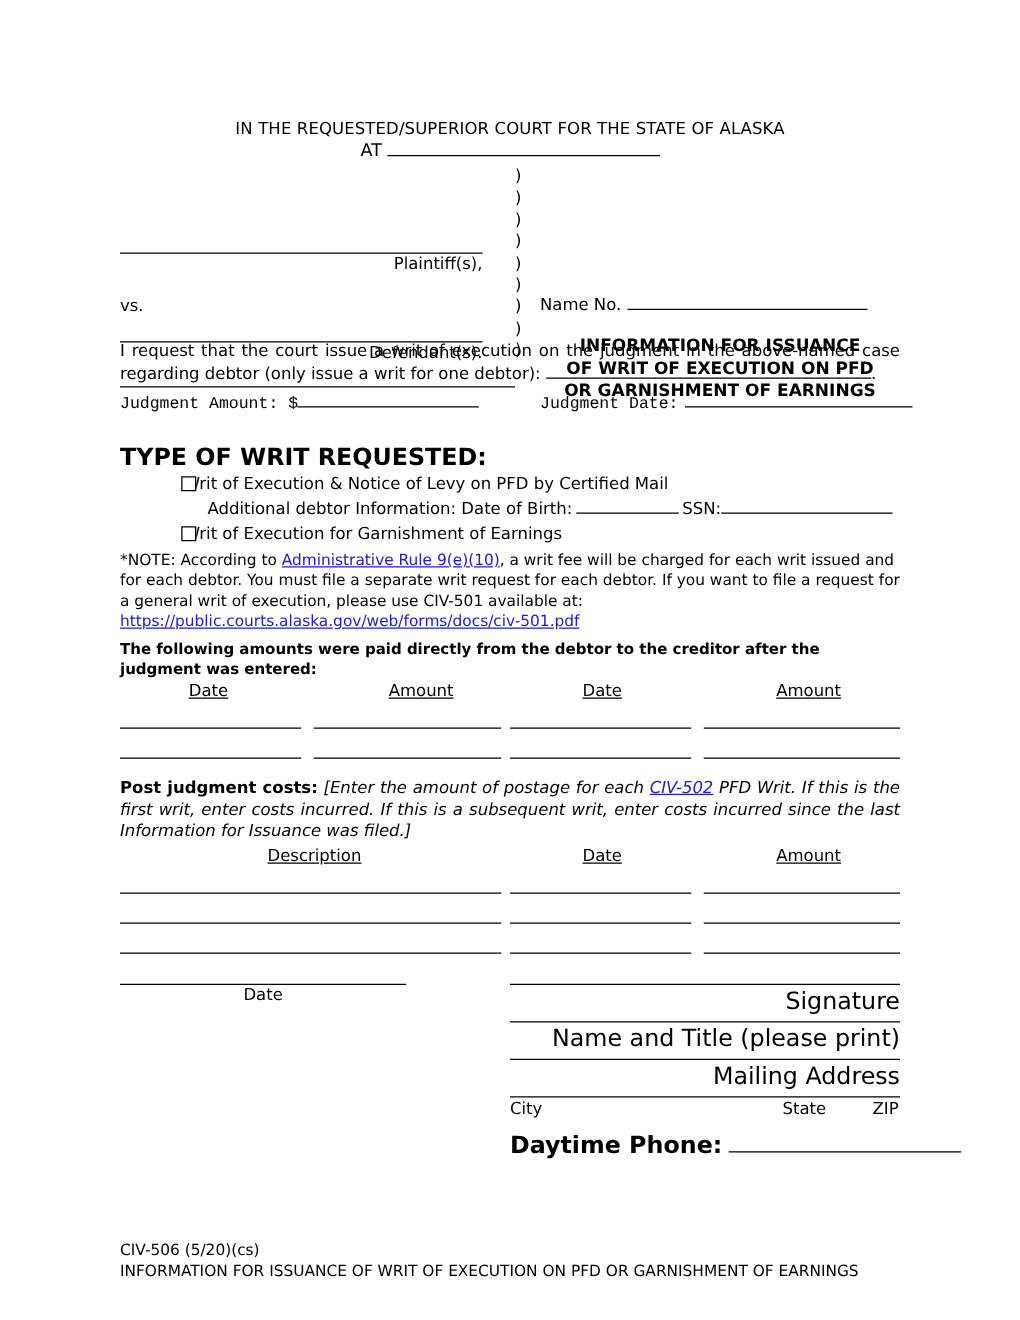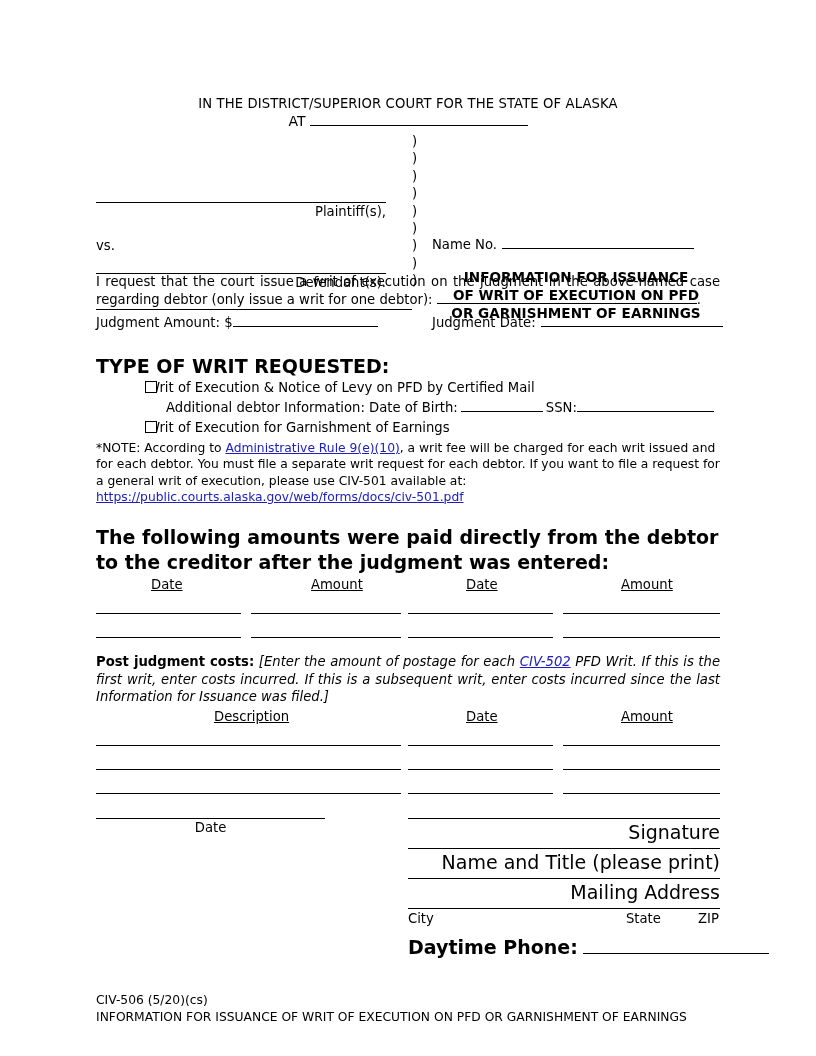--- a/index.html
+++ b/index.html
@@ -121,20 +121,21 @@
     line-height: 1.33;
     text-align: justify;
   }
   .para .rule { width: 260px; }
 
   .jrow {
     margin-top: 7px;
     font-size: 13.2px;
     position: relative;
     height: 20px;
+    font-family: Liberation Mono, monospace;
   }
   .jrow .ja { position: absolute; left: 0; white-space: nowrap; }
   .jrow .ja .rule { width: 145px; }
   .jrow .jd { position: absolute; left: 336px; white-space: nowrap; }
   .jrow .jd .rule { width: 182px; margin-left: 5px; }
 
   .sec-head {
     font-weight: bold;
     font-size: 19px;
     margin-top: 20px;
@@ -168,23 +169,23 @@
   .cbrow .rule.ssn { width: 137px; }
 
   .smallpara {
     font-size: 12.3px;
     line-height: 1.32;
     margin-top: 3px;
   }
 
   .bold-head {
     font-weight: bold;
-    font-size: 19px;
+    font-size: 12px;
     line-height: 1.3;
-    margin-top: 20px;
+    margin-top: 7px;
   }
 
   
   .tbl { width: 624px; margin-top: 3px; }
   .tbl .hdr {
     position: relative;
     height: 19px;
     font-size: 13.2px;
   }
   .tbl .hdr span {
@@ -260,21 +261,21 @@
     line-height: 1.42;
     white-space: nowrap;
   }
 </style>
 </head>
 <body>
 
 <div class="page">
   <div class="content">
 
-    <div class="court-title">IN THE DISTRICT/SUPERIOR COURT FOR THE STATE OF ALASKA</div>
+    <div class="court-title">IN THE REQUESTED/SUPERIOR COURT FOR THE STATE OF ALASKA</div>
     <div class="at-row">
       <span>AT</span><span class="rule"></span>
     </div>
 
     <div class="caption">
       <div class="cap-left">
         <div class="cap-line" style="top:53px;"></div>
         <div class="cap-label" style="top:55px;">Plaintiff(s),</div>
         <div class="cap-vs" style="top:89px;">vs.</div>
         <div class="cap-line" style="top:124px;"></div>

